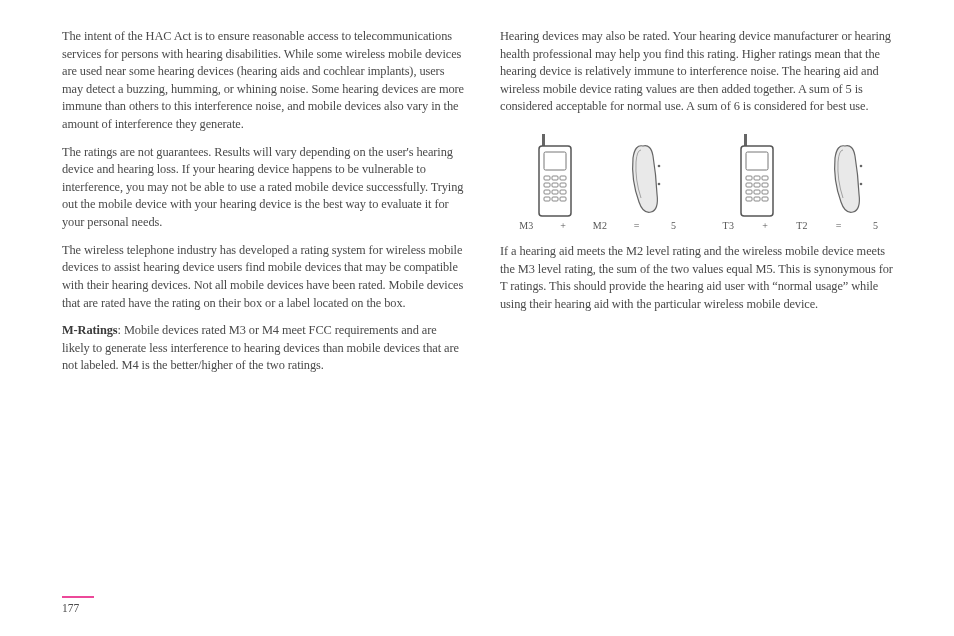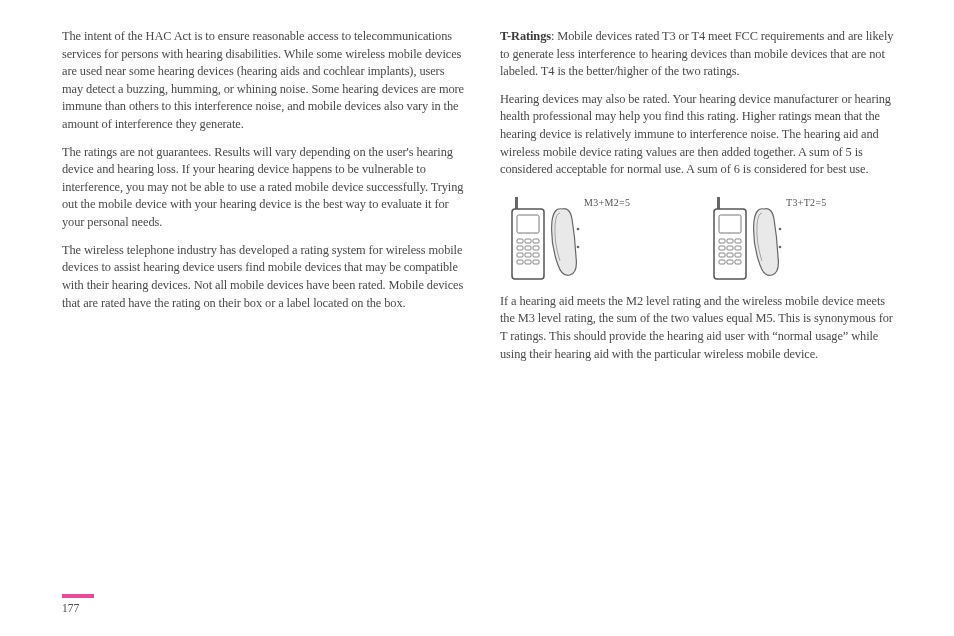--- a/index.html
+++ b/index.html
@@ -35,34 +35,35 @@
   }
   .bold-lead {
     font-weight: bold;
     color: #3a3a3a;
   }
   .page-num {
     position: absolute;
     left: 62px;
     bottom: 22px;
     font-size: 11.5px;
-    border-top: 4px solid #ec4899;
+    border-top: 2px solid #ec4899;
     padding-top: 4px;
     width: 32px;
     text-align: left;
   }
   .figure-row {
     display: flex;
     justify-content: space-between;
     padding: 6px 8px 2px 8px;
     gap: 18px;
   }
   .fig-group {
     flex: 1;
     display: flex;
+    flex-direction: column;
   }
   .fig-icons {
     display: flex;
     justify-content: space-around;
     align-items: flex-end;
     height: 86px;
   }
   .fig-caption {
     display: flex;
     justify-content: space-around;
@@ -76,26 +77,26 @@
   svg.ear   { width: 36px; height: 78px; }
 </style>
 </head>
 <body>
 
 <div class="page">
   <div class="col">
     <div class="para">The intent of the HAC Act is to ensure reasonable access to telecommunications services for persons with hearing disabilities. While some wireless mobile devices are used near some hearing devices (hearing aids and cochlear implants), users may detect a buzzing, humming, or whining noise. Some hearing devices are more immune than others to this interference noise, and mobile devices also vary in the amount of interference they generate.</div>
     <div class="para">The ratings are not guarantees. Results will vary depending on the user's hearing device and hearing loss. If your hearing device happens to be vulnerable to interference, you may not be able to use a rated mobile device successfully. Trying out the mobile device with your hearing device is the best way to evaluate it for your personal needs.</div>
     <div class="para">The wireless telephone industry has developed a rating system for wireless mobile devices to assist hearing device users find mobile devices that may be compatible with their hearing devices. Not all mobile devices have been rated. Mobile devices that are rated have the rating on their box or a label located on the box.</div>
+    <div class="para">
+      <span class="bold-lead">M-Ratings</span><span>: Mobile devices rated M3 or M4 meet FCC requirements and are likely to generate less interference to hearing devices than mobile devices that are not labeled. M4 is the better/higher of the two ratings.</span>
+    </div>
   </div>
 
   <div class="col">
-    <div class="para">
-      <span class="bold-lead">T-Ratings</span><span>: Mobile devices rated T3 or T4 meet FCC requirements and are likely to generate less interference to hearing devices than mobile devices that are not labeled. T4 is the better/higher of the two ratings.</span>
-    </div>
     <div class="para">Hearing devices may also be rated. Your hearing device manufacturer or hearing health professional may help you find this rating. Higher ratings mean that the hearing device is relatively immune to interference noise. The hearing aid and wireless mobile device rating values are then added together. A sum of 5 is considered acceptable for normal use. A sum of 6 is considered for best use.</div>
 
     <div class="figure-row">
       <div class="fig-group">
         <div class="fig-icons">
           <svg class="phone" viewBox="0 0 40 84">
             <rect x="7" y="0" width="3" height="14" fill="#666"></rect>
             <rect x="4" y="12" width="32" height="70" rx="3" fill="#fff" stroke="#555" stroke-width="1.5"></rect>
             <rect x="9" y="18" width="22" height="18" rx="1.5" fill="none" stroke="#777"></rect>
             <g fill="none" stroke="#888">

